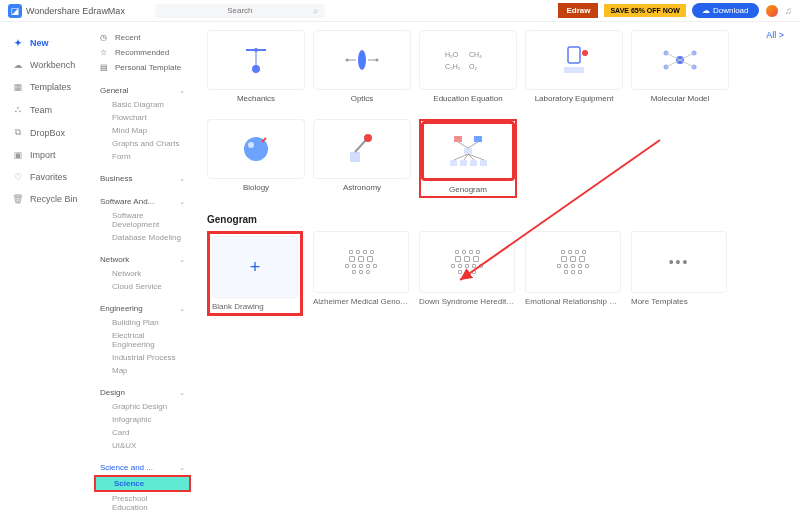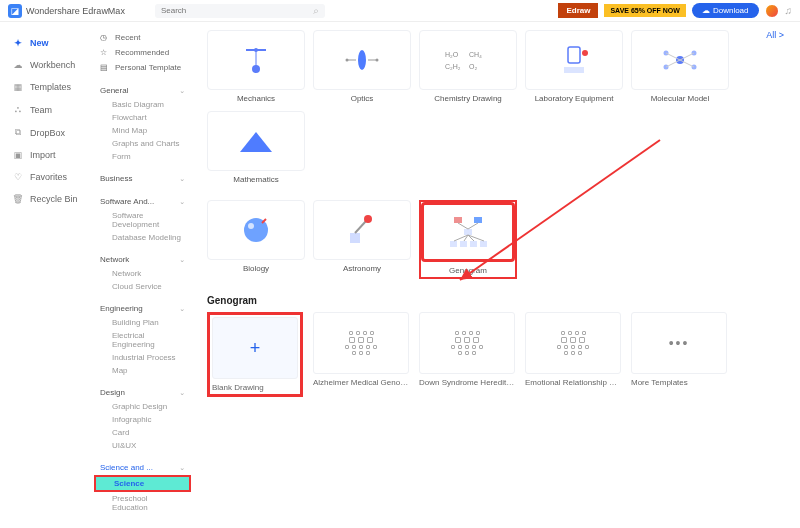--- a/index.html
+++ b/index.html
@@ -2,21 +2,21 @@
 <html><head>
 <meta charset="utf-8">
 <style>
   * { box-sizing: border-box; margin: 0; padding: 0; font-family: -apple-system, BlinkMacSystemFont, 'Segoe UI', Arial, sans-serif; }
   body { width: 800px; height: 528px; background: #fff; font-size: 10px; color: #333; overflow: hidden; }
   
   .top-bar { height: 22px; display: flex; align-items: center; padding: 0 8px; border-bottom: 1px solid #eee; }
   .logo-badge { background: #3b82f6; color: #fff; width: 14px; height: 14px; border-radius: 3px; display: flex; align-items: center; justify-content: center; font-size: 9px; margin-right: 4px; }
   .app-title { font-size: 9px; color: #555; margin-right: 30px; }
   .search-bar { flex: 1; max-width: 170px; background: #f5f6f8; border-radius: 3px; height: 14px; display: flex; align-items: center; padding: 0 6px; position: relative; }
-  .search-bar input { border: none; background: transparent; font-size: 8px; width: 100%; outline: none; color: #999; }
+  .search-bar input { border: none; background: transparent; font-size: 8px; width: 100%; outline: none; color: #999; text-align: center; }
   .search-icon { position: absolute; right: 6px; color: #bbb; font-size: 10px; }
   .top-right { margin-left: auto; display: flex; align-items: center; gap: 6px; }
   .edraw-btn { background: #c2410c; color: #fff; font-size: 8px; font-weight: 600; padding: 3px 8px; border: none; }
   .save-off { background: #fbbf24; color: #000; font-size: 7px; font-weight: 700; padding: 3px 6px; border: none; }
   .download-btn { background: #2563eb; color: #fff; font-size: 8px; padding: 3px 10px; border: none; border-radius: 10px; display: flex; align-items: center; gap: 3px; }
   .avatar { width: 14px; height: 14px; border-radius: 50%; background: linear-gradient(135deg,#f59e0b,#ef4444); border: 1px solid #fff; }
   .bell-icon { color: #aaa; font-size: 10px; }
   
   .layout { display: flex; height: calc(100% - 22px); }
   
@@ -228,21 +228,21 @@
         </div>
         <div class="card">
           <div class="card-img">
             <svg width="46" height="30">
               <text x="0" y="12" font-size="7" fill="#888">H₂O</text>
               <text x="24" y="12" font-size="7" fill="#888">CH₄</text>
               <text x="0" y="24" font-size="7" fill="#888">C₂H₂</text>
               <text x="24" y="24" font-size="7" fill="#888">O₂</text>
             </svg>
           </div>
-          <div class="card-label">Chemistry Drawing</div>
+          <div class="card-label">Education Equation</div>
         </div>
         <div class="card">
           <div class="card-img">
             <svg width="40" height="34">
               <rect x="14" y="4" width="12" height="16" rx="2" fill="none" stroke="#5b7cfa" stroke-width="1.5"></rect>
               <rect x="10" y="24" width="20" height="6" fill="#dbe4ff"></rect>
               <circle cx="31" cy="10" r="3" fill="#ef4444"></circle>
             </svg>
           </div>
           <div class="card-label">Laboratory Equipment</div>
@@ -255,28 +255,20 @@
               <circle cx="36" cy="8" r="2.5" fill="#9bb3ff"></circle>
               <circle cx="8" cy="22" r="2.5" fill="#9bb3ff"></circle>
               <circle cx="36" cy="22" r="2.5" fill="#9bb3ff"></circle>
               <line x1="22" y1="15" x2="8" y2="8" stroke="#ccc"></line>
               <line x1="22" y1="15" x2="36" y2="8" stroke="#ccc"></line>
               <line x1="22" y1="15" x2="8" y2="22" stroke="#ccc"></line>
               <line x1="22" y1="15" x2="36" y2="22" stroke="#ccc"></line>
             </svg>
           </div>
           <div class="card-label">Molecular Model</div>
-        </div>
-        <div class="card">
-          <div class="card-img">
-            <svg width="40" height="30">
-              <path d="M4 26 L20 6 L36 26 Z" fill="#4f7cff"></path>
-            </svg>
-          </div>
-          <div class="card-label">Mathematics</div>
         </div>
       </div>
     <div class="card-grid" id="row2" style="position:relative;">
         <div class="card">
           <div class="card-img">
             <svg width="40" height="34">
               <circle cx="20" cy="17" r="12" fill="#6ea2ff"></circle>
               <circle cx="15" cy="13" r="3" fill="#fff" opacity="0.7"></circle>
               <path d="M26 10 L30 6" stroke="#ef4444" stroke-width="2"></path>
             </svg>

